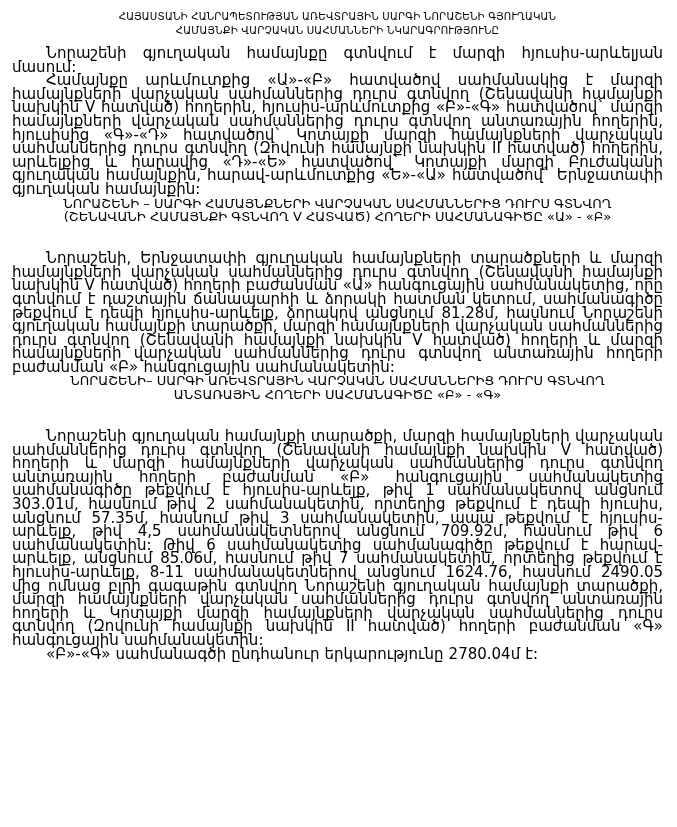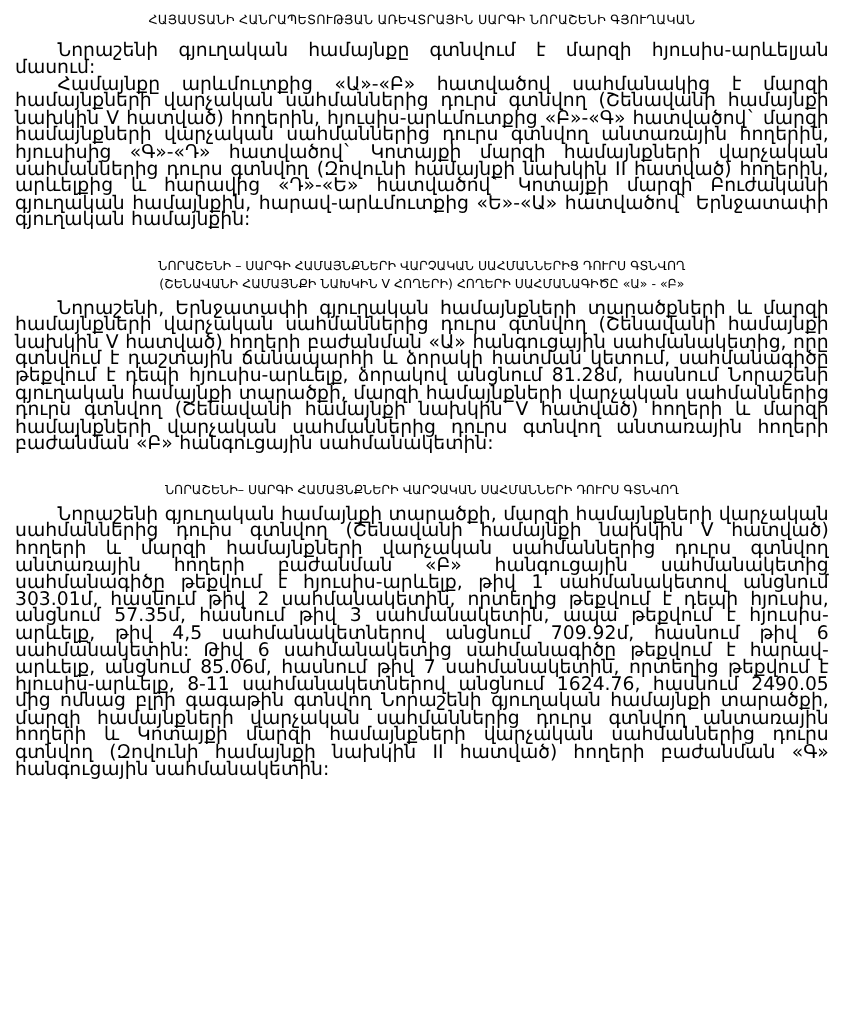--- a/index.html
+++ b/index.html
@@ -32,50 +32,53 @@
   }
   p.body {
     font-size: 15px;
     line-height: 13.6px;
     text-align: justify;
     margin: 0 0 0 0;
     text-indent: 34px;
     word-spacing: 0.4px;
   }
   p.spacer-before {
-    margin-top: 5px;
+    margin-top: 28px;
   }
   .section-head {
     text-align: center;
-    font-size: 10px;
+    font-size: 13px;
     line-height: 13.8px;
-    margin: 24px 4px 0 4px;
+    margin: 0 4px 0 4px;
   }
   .section-head div {
     white-space: nowrap;
   }
 </style>
 </head>
 <body>
 
 <div class="page">
 
   <div class="doc-title">
     <div>ՀԱՅԱՍՏԱՆԻ ՀԱՆՐԱՊԵՏՈՒԹՅԱՆ ԱՌԵՎՏՐԱՅԻՆ ՍԱՐԳԻ ՆՈՐԱՇԵՆԻ  ԳՅՈՒՂԱԿԱՆ</div>
+    <div>ՀԱՄԱՅՆՔԻ ՎԱՐՉԱԿԱՆ ՍԱՀՄԱՆՆԵՐԻ ՆԿԱՐԱԳՐՈՒԹՅՈՒՆԸ</div>
   </div>
 
   <p class="body">Նորաշենի գյուղական համայնքը գտնվում է մարզի հյուսիս-արևելյան մասում:</p>
   <p class="body">Համայնքը   արևմուտքից   «Ա»-«Բ»   հատվածով   սահմանակից   է   մարզի համայնքների վարչական սահմաններից դուրս գտնվող (Շենավանի համայնքի նախկին V հատված) հողերին, հյուսիս-արևմուտքից «Բ»-«Գ» հատվածով` մարզի համայնքների վարչական սահմաններից դուրս գտնվող անտառային հողերին, հյուսիսից «Գ»-«Դ» հատվածով` Կոտայքի մարզի համայնքների վարչական սահմաններից դուրս գտնվող (Զովունի համայնքի նախկին II հատված) հողերին, արևելքից և հարավից «Դ»-«Ե» հատվածով` Կոտայքի մարզի Բուժականի գյուղական համայնքին, հարավ-արևմուտքից «Ե»-«Ա» հատվածով` Երնջատափի գյուղական համայնքին:</p>
 
   <div class="section-head">
     <div>ՆՈՐԱՇԵՆԻ – ՍԱՐԳԻ ՀԱՄԱՅՆՔՆԵՐԻ ՎԱՐՉԱԿԱՆ ՍԱՀՄԱՆՆԵՐԻՑ ԴՈՒՐՍ ԳՏՆՎՈՂ</div>
-    <div>(ՇԵՆԱՎԱՆԻ ՀԱՄԱՅՆՔԻ ՆԱԽԿԻՆ V ՀՈՂԵՐԻ) ՀՈՂԵՐԻ ՍԱՀՄԱՆԱԳԻԾԸ «Ա» - «Բ»</div>
+    <div>(ՇԵՆԱՎԱՆԻ ՀԱՄԱՅՆՔԻ ԳՏՆՎՈՂ V ՀԱՏՎԱԾ) ՀՈՂԵՐԻ ՍԱՀՄԱՆԱԳԻԾԸ «Ա» - «Բ»</div>
   </div>
 
   <p class="body spacer-before">Նորաշենի, Երնջատափի գյուղական համայնքների տարածքների և մարզի համայնքների վարչական սահմաններից դուրս գտնվող (Շենավանի համայնքի նախկին V հատված) հողերի բաժանման «Ա» հանգուցային սահմանակետից, որը գտնվում է դաշտային ճանապարհի և ձորակի հատման կետում, սահմանագիծը թեքվում է դեպի հյուսիս-արևելք, ձորակով անցնում 81.28մ, հասնում Նորաշենի գյուղական համայնքի տարածքի, մարզի համայնքների վարչական սահմաններից դուրս գտնվող (Շենավանի համայնքի նախկին V հատված) հողերի և մարզի համայնքների վարչական սահմաններից դուրս գտնվող անտառային հողերի   բաժանման «Բ» հանգուցային սահմանակետին:</p>
 
   <div class="section-head">
-    <div>ՆՈՐԱՇԵՆԻ– ՍԱՐԳԻ ՀԱՄԱՅՆՔՆԵՐԻ ՎԱՐՉԱԿԱՆ ՍԱՀՄԱՆՆԵՐԻ ԴՈՒՐՍ ԳՏՆՎՈՂ</div>
+    <div>ՆՈՐԱՇԵՆԻ– ՍԱՐԳԻ ԱՌԵՎՏՐԱՅԻՆ ՎԱՐՉԱԿԱՆ ՍԱՀՄԱՆՆԵՐԻՑ ԴՈՒՐՍ ԳՏՆՎՈՂ</div>
+    <div>ԱՆՏԱՌԱՅԻՆ ՀՈՂԵՐԻ ՍԱՀՄԱՆԱԳԻԾԸ  «Բ» - «Գ»</div>
   </div>
 
   <p class="body spacer-before">Նորաշենի գյուղական համայնքի տարածքի, մարզի համայնքների վարչական սահմաններից դուրս գտնվող (Շենավանի համայնքի նախկին V հատված) հողերի և մարզի համայնքների վարչական սահմաններից դուրս գտնվող անտառային հողերի բաժանման «Բ» հանգուցային սահմանակետից սահմանագիծը թեքվում է հյուսիս-արևելք, թիվ 1 սահմանակետով անցնում 303.01մ, հասնում թիվ 2 սահմանակետին, որտեղից թեքվում է դեպի հյուսիս, անցնում 57.35մ, հասնում թիվ 3 սահմանակետին, ապա թեքվում է հյուսիս-արևելք, թիվ 4,5 սահմանակետներով անցնում 709.92մ, հասնում թիվ 6 սահմանակետին: Թիվ 6 սահմանակետից սահմանագիծը թեքվում է հարավ-արևելք, անցնում 85.06մ, հասնում թիվ 7 սահմանակետին, որտեղից թեքվում է հյուսիս-արևելք, 8-11 սահմանակետներով անցնում 1624.76, հասնում 2490.05 մից ոմնաց բլրի գագաթին գտնվող Նորաշենի գյուղական համայնքի տարածքի, մարզի համայնքների վարչական սահմաններից դուրս գտնվող անտառային հողերի և Կոտայքի մարզի համայնքների վարչական սահմաններից դուրս գտնվող (Զովունի համայնքի նախկին II հատված) հողերի  բաժանման  «Գ» հանգուցային սահմանակետին:</p>
+  <p class="body">«Բ»-«Գ» սահմանագծի  ընդհանուր երկարությունը 2780.04մ է:</p>
 
 </div>
 
 </body></html>

